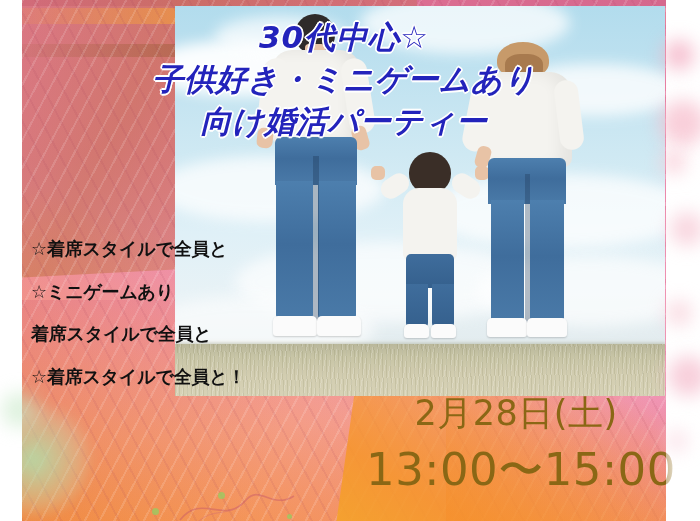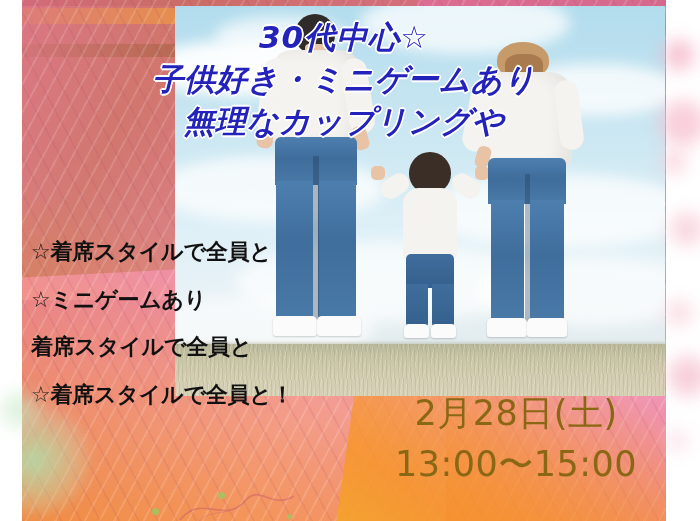--- a/index.html
+++ b/index.html
@@ -129,35 +129,35 @@
     text-shadow:
       -1.6px 0 0 #fff,  1.6px 0 0 #fff,  0 -1.6px 0 #fff,  0 1.6px 0 #fff,
       -1.2px -1.2px 0 #fff, 1.2px -1.2px 0 #fff, -1.2px 1.2px 0 #fff, 1.2px 1.2px 0 #fff;
   }
   .headline .ln { display:block; white-space:nowrap;font-style:italic; }
   .headline .ln1 { letter-spacing:1px; }
 
   
   .bullets {
     position:absolute; left:31px; top:238px; width:330px; z-index:30;
-    font-weight:bold; font-size:22px; line-height:1.26;
+    font-weight:bold; font-size:18px; line-height:1.26;
     color:#111111; letter-spacing:-0.2px;
   }
   .bullet { margin-bottom:20px; }
   .bullet .l { display:block; white-space:nowrap; }
 
   
   .datetime {
     position:absolute; left:366px; top:393px; width:300px; z-index:30;
     text-align:center;
     font-weight:normal; color:#8a6715;
     letter-spacing:0.5px;
   }
   .dt-date { font-size:35px; line-height:1.16; white-space:nowrap; }
-  .dt-time { font-size:35px; line-height:1.16; margin-top:10px; white-space:nowrap; }
+  .dt-time { font-size:45px; line-height:1.16; margin-top:10px; white-space:nowrap; }
 
   
   .flourish {
     position:absolute; left:176px; top:486px; width:150px; height:40px; z-index:25;
     opacity:.55; pointer-events:none;
   }
   .dot-green { position:absolute; width:7px; height:7px; border-radius:50%; background:#9acb62; opacity:.8; }
 </style>
 </head>
 <body>
@@ -245,21 +245,21 @@
       <div class="fig denim" style="left:355px; top:194px; width:34px; height:124px; border-radius:0 0 6px 6px;"></div>
       <div class="fig" style="left:350px; top:168px; width:5px; height:150px; background:rgba(30,55,85,.33);"></div>
       <div class="fig shoe" style="left:312px; top:312px; width:40px; height:19px;"></div>
       <div class="fig shoe" style="left:352px; top:312px; width:40px; height:19px;"></div>
     </div>
   </div>
 
   <div class="headline">
     <span class="ln ln1">30代中心☆</span>
     <span class="ln">子供好き・ミニゲームあり</span>
-    <span class="ln">無理なカップリングや</span>
+    <span class="ln">向け婚活パーティー</span>
   </div>
 
   <div class="bullets">
     <div class="bullet">
       <span class="l">☆着席スタイルで全員と</span>
     </div>
     <div class="bullet">
       <span class="l">☆ミニゲームあり</span>
     </div>
     <div class="bullet">

